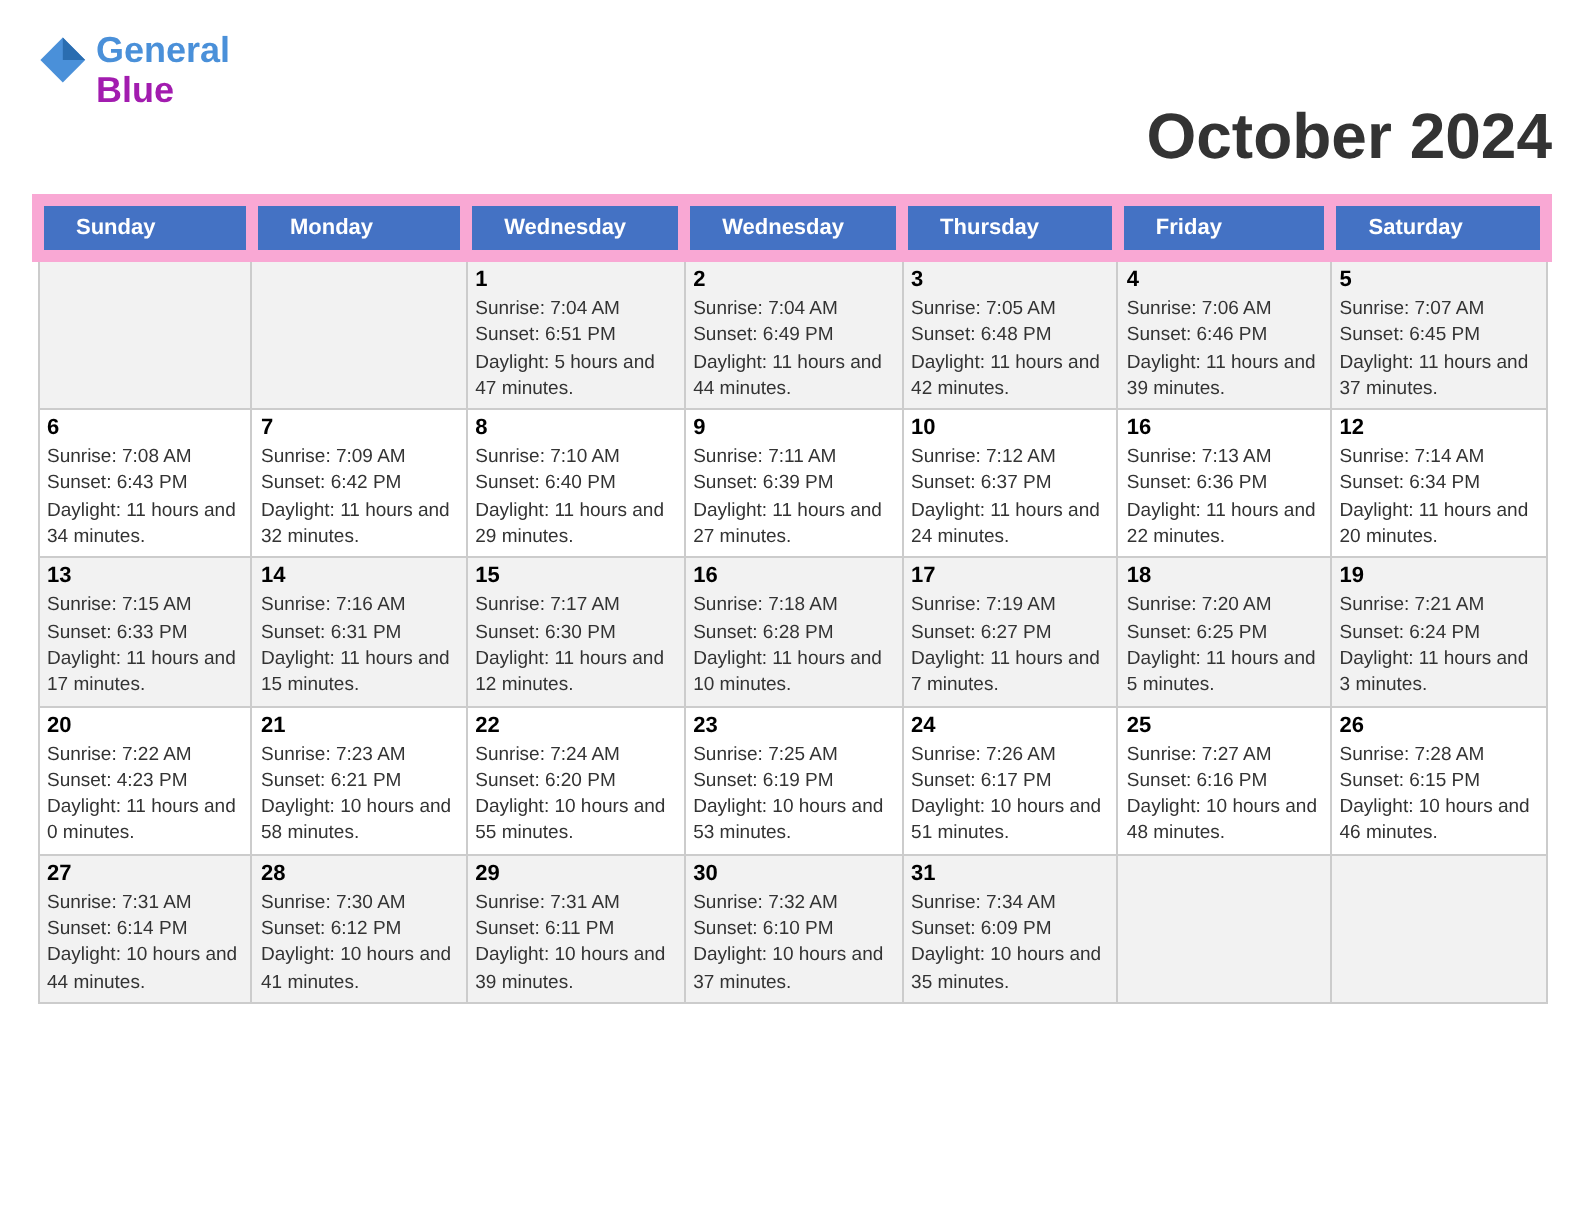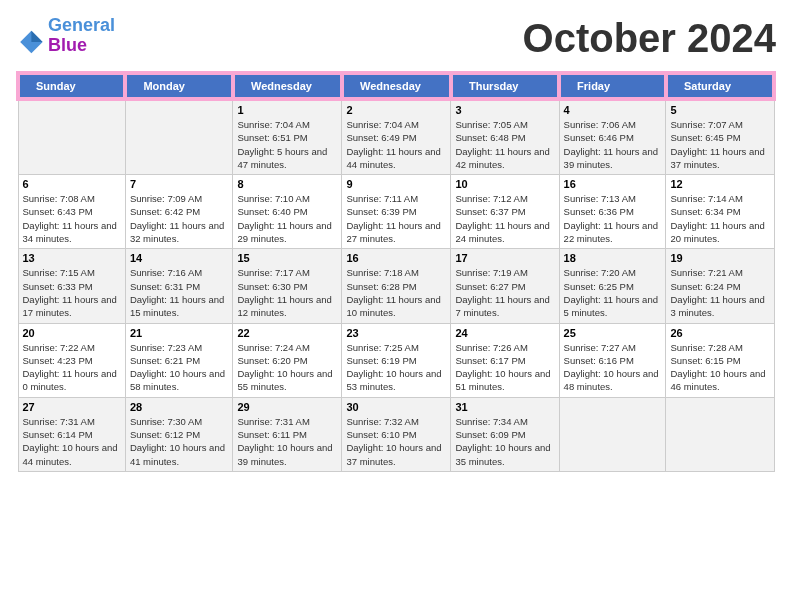--- a/index.html
+++ b/index.html
@@ -11,60 +11,61 @@
       padding: 16px;
     }
     .header {
       display: flex;
       justify-content: space-between;
       align-items: flex-start;
       margin-bottom: 10px;
     }
     .logo {
       display: flex;
-      align-items: flex-end;
+      align-items: flex-start;
       gap: 4px;
     }
     .logo-text {
       font-size: 18px;
       font-weight: bold;
       color: #333;
       line-height: 1.1;
     }
     .logo-text span {
       color: #4a90d9;
     }
     .logo-icon {
       width: 28px;
       height: 28px;
     }
     .title-block {
       text-align: right;
     }
     .month-title {
-      font-size: 40px;
+      font-size: 32px;
       font-weight: bold;
       color: #333;
+      margin-top: 34px;
     }
     .location {
       font-size: 14px;
       color: #555;
     }
     table {
       width: 100%;
       border-collapse: collapse;
       font-size: 10px;
     }
     thead tr th {
       background-color: #4472c4;
       color: #fff;
       padding: 5px 16px;
       text-align: left;
       font-size: 11px;
-      border: 4px solid #f9a8d4;
+      border: 6px solid #f9a8d4;
     }
     tbody tr td {
       border: 1px solid #ccc;
       vertical-align: top;
       padding: 3px 4px;
       width: 110px;
       min-height: 70px;
       background: #fff;
     }
     tbody tr:nth-child(odd) td {

